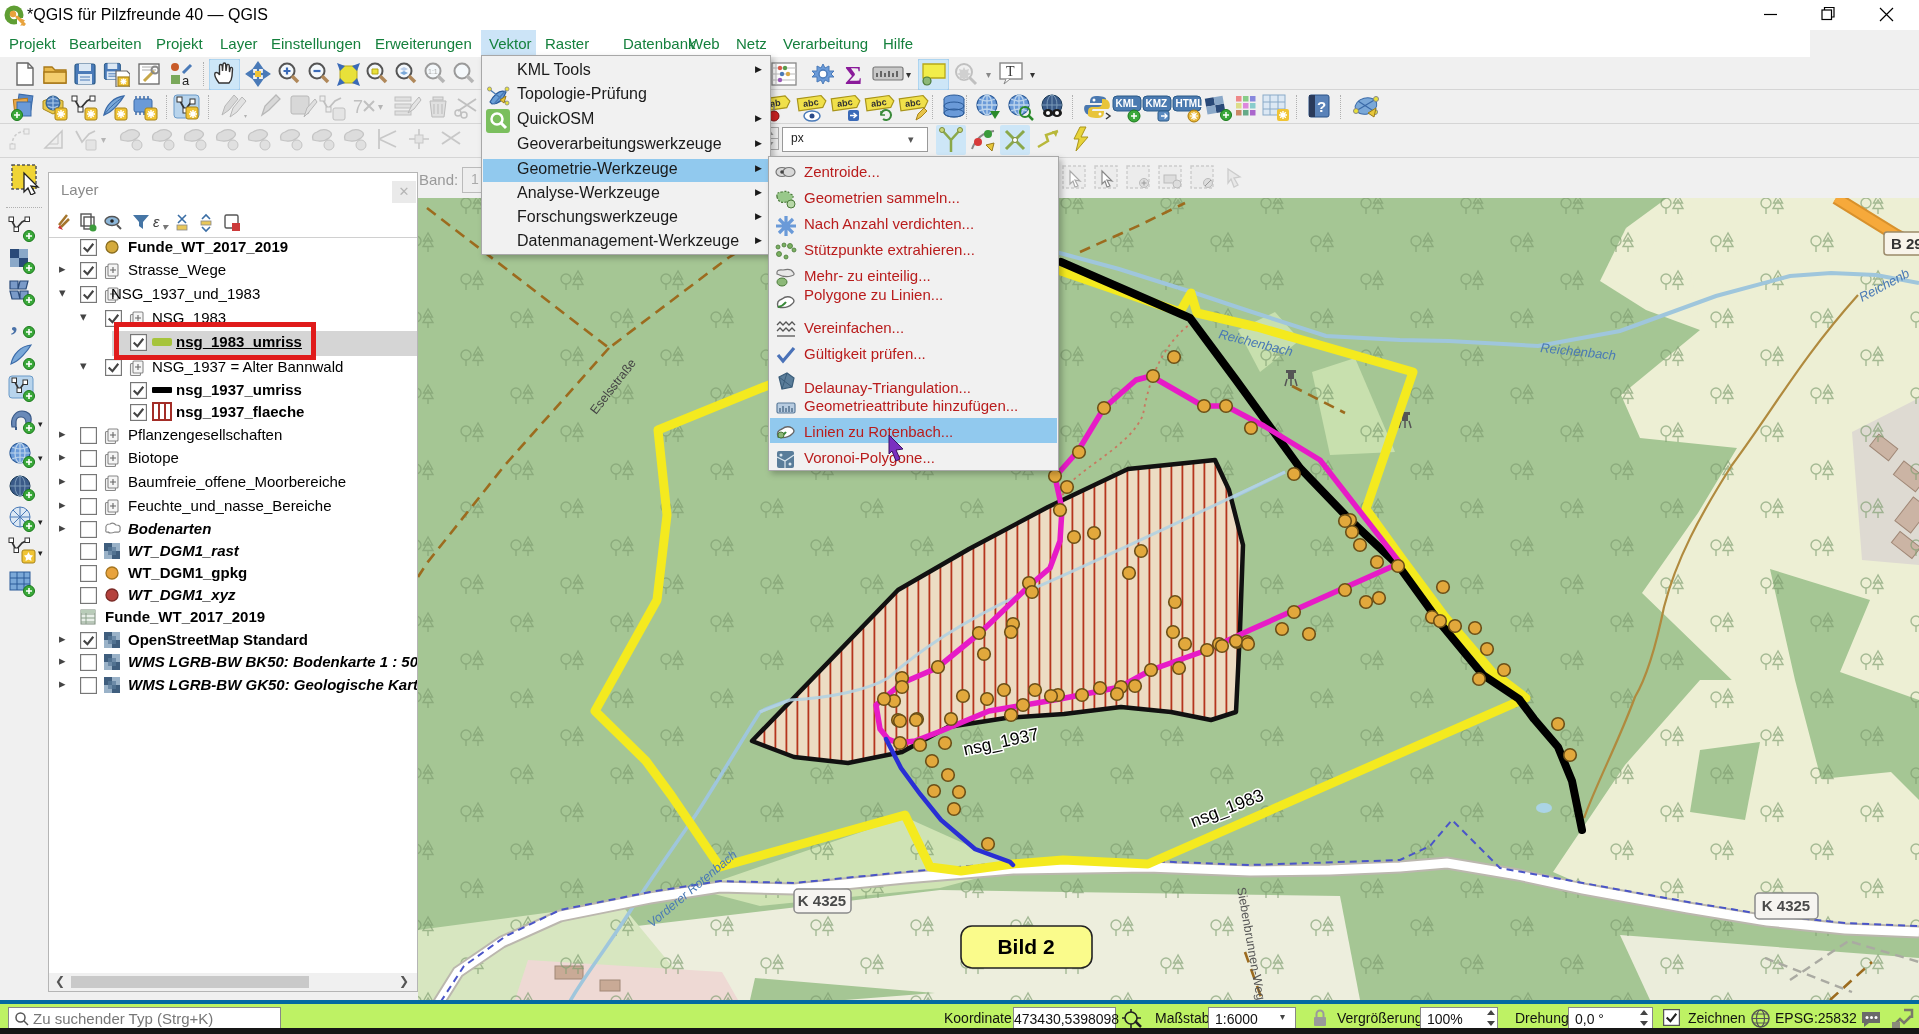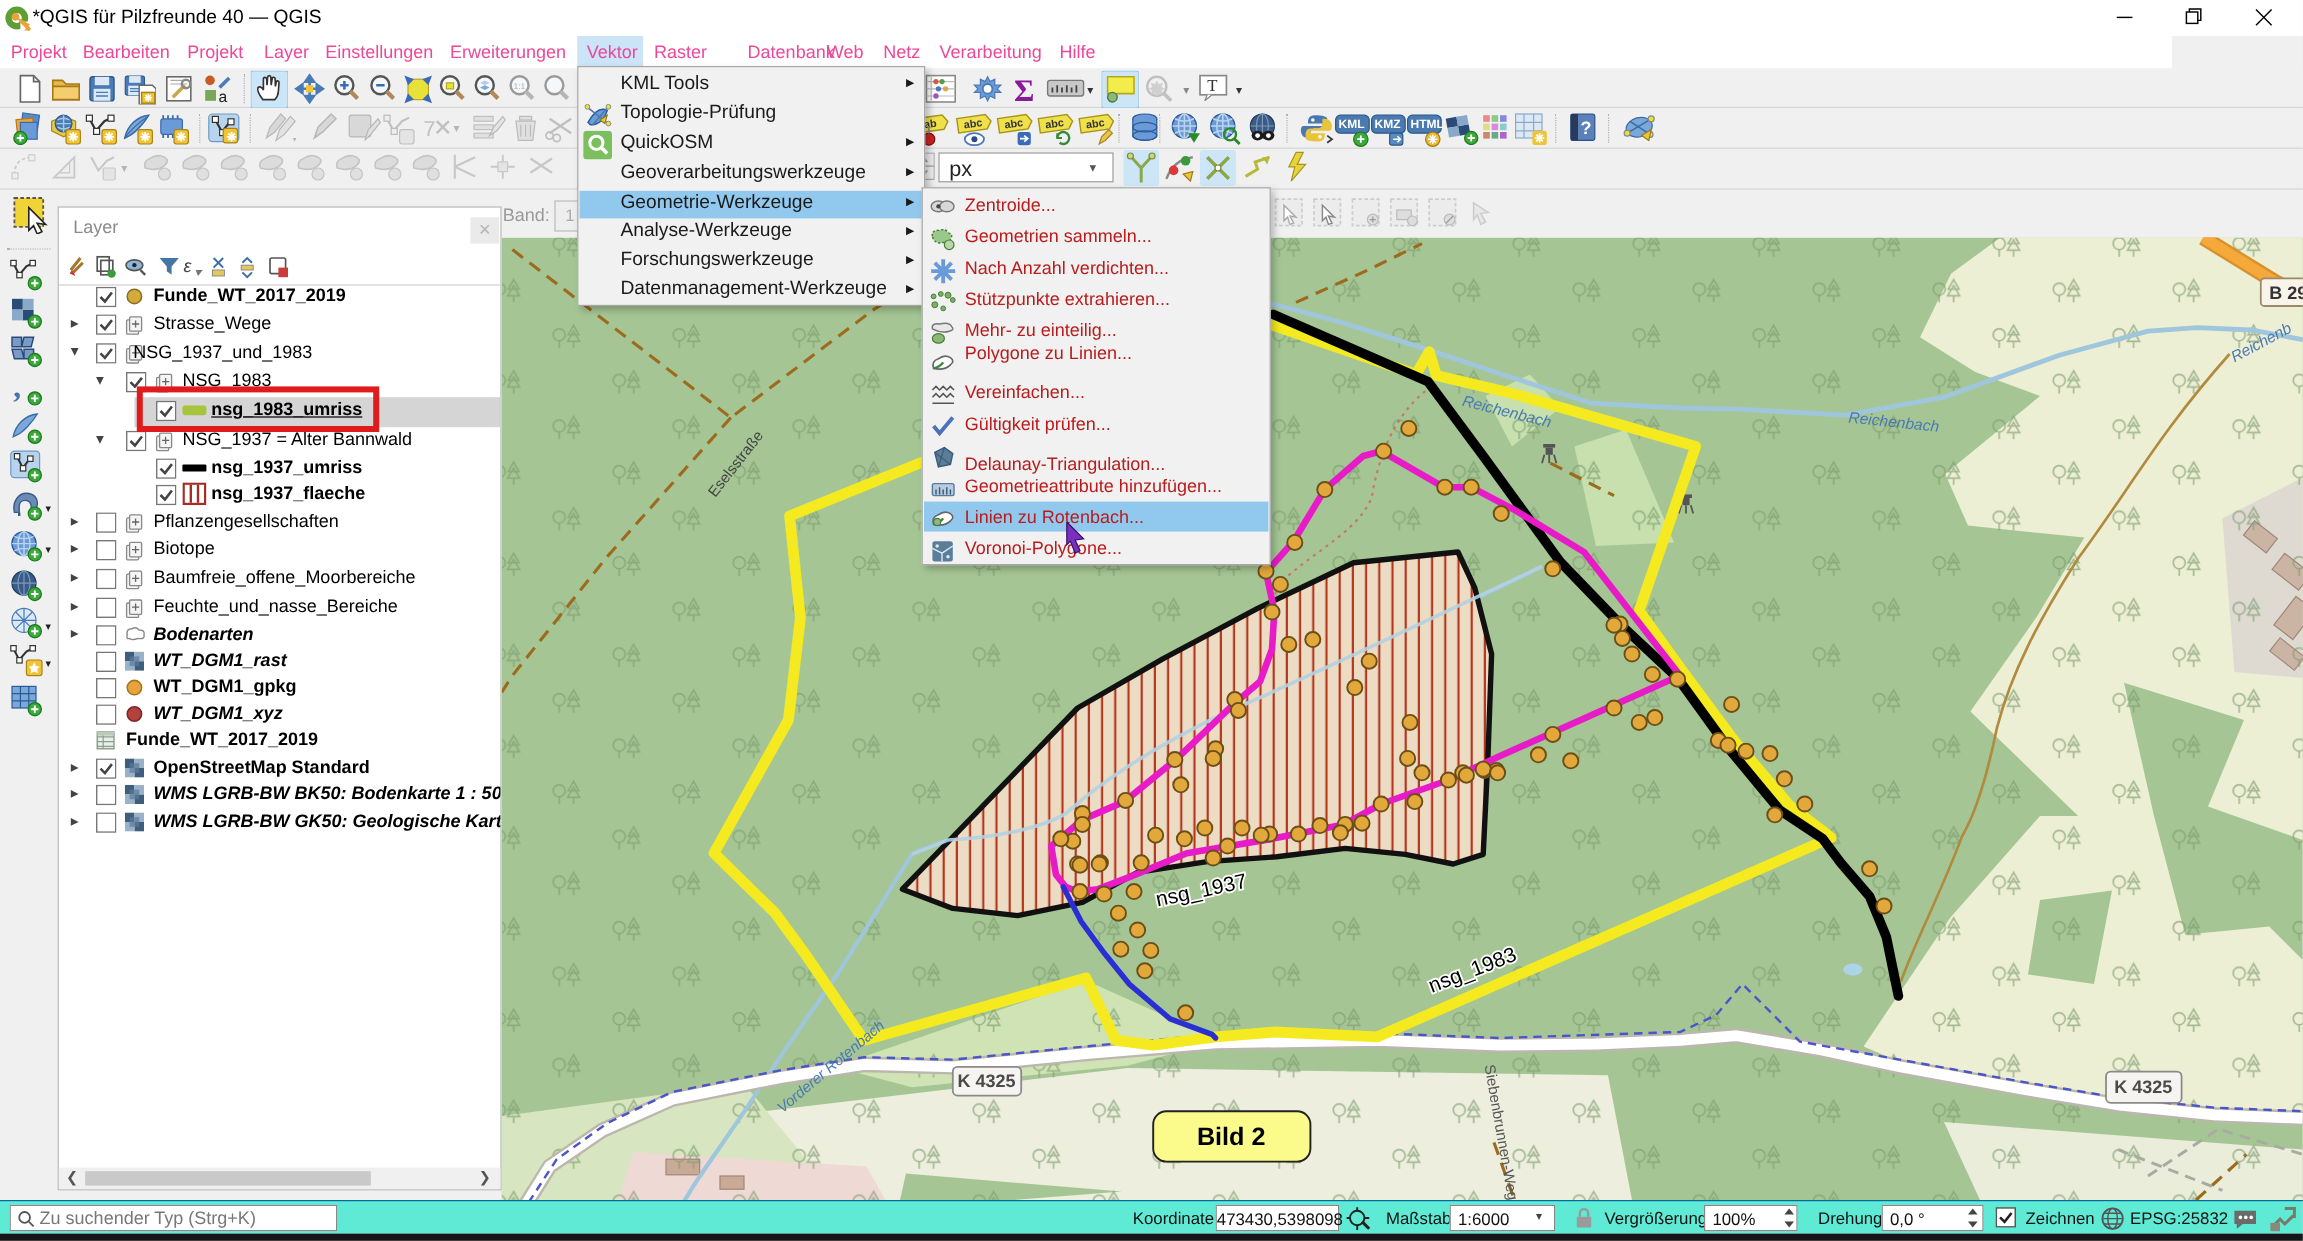--- a/index.html
+++ b/index.html
@@ -1,24 +1,24 @@
 <!DOCTYPE html>
 <html><head>
 <meta charset="utf-8">
 <style>
 * { margin:0; padding:0; box-sizing:border-box; }
 html,body { width:1919px; height:1034px; overflow:hidden; font-family:"Liberation Sans",sans-serif; background:#f0f0f0; }
 .abs { position:absolute; }
 #titlebar { position:absolute; left:0; top:0; width:1919px; height:30px; background:#ffffff; }
 #title { position:absolute; left:27px; top:6px; font-size:16px; color:#000; }
-#menubar { position:absolute; left:0; top:30px; width:1810px; height:27px; background:#ffffff; font-size:15px; color:#ec4899; }
+#menubar { position:absolute; left:0; top:30px; width:1810px; height:27px; background:#ffffff; font-size:15px; color:#15803d; }
 #menubar span { position:absolute; top:5px; }
 #tbars { position:absolute; left:0; top:57px; width:1919px; height:141px; background:#f0f0f0; }
 .tline { position:absolute; left:0; width:1919px; height:1px; background:#d5d5d5; }
-#statusbar { position:absolute; left:0; top:1000px; width:1919px; height:28px; background:#5eead4; border-top:1px solid #0369a1; font-size:14px; color:#111; }
+#statusbar { position:absolute; left:0; top:1000px; width:1919px; height:28px; background:#bef264; border-top:4px solid #0369a1; font-size:14px; color:#111; }
 #bottomstrip { position:absolute; left:0; top:1028px; width:1919px; height:6px; background:#161616; }
 #layerpanel { position:absolute; left:48px; top:172px; width:370px; height:820px; background:#ffffff; border:1px solid #b5b5b5; }
 #vmenu { position:absolute; left:481px; top:55px; width:290px; height:200px; background:#f1f1f1; border:1px solid #a8a8a8; box-shadow:3px 3px 6px rgba(0,0,0,0.25); }
 #smenu { position:absolute; left:768px; top:156px; width:291px; height:315px; background:#f1f1f1; border:1px solid #a8a8a8; box-shadow:3px 3px 6px rgba(0,0,0,0.25); }
 .mi { position:absolute; left:35px; font-size:16px; color:#1a1a1a; }
 .mi2 { position:absolute; left:35px; font-size:15px; color:#b91c1c; }
 .arr { position:absolute; font-size:9px; color:#1a1a1a; }
 </style>
 </head>
 <body>
@@ -459,21 +459,21 @@
       </svg>
       <svg class="abs" style="left:438px;top:69px" width="27" height="27" viewBox="0 0 27 27">
         <path d="M4 6 L22 18 M22 6 L4 18" stroke="#c8c8c8" stroke-width="2"></path>
       </svg>
       <svg class="abs" style="left:762px;top:70px" width="17" height="24" viewBox="0 0 17 24">
         <rect x="0.5" y="0.5" width="16" height="11" fill="#eee" stroke="#aaa"></rect>
         <rect x="0.5" y="11.5" width="16" height="11" fill="#eee" stroke="#aaa"></rect>
         <path d="M8.5 4 L11.5 8 H5.5 Z" fill="#999"></path>
         <path d="M8.5 19 L5.5 15 H11.5 Z" fill="#999"></path>
       </svg>
-      <div class="abs" style="left:782px;top:70px;width:146px;height:25px;background:#fff;border:1px solid #999;font-size:18px;color:#222;padding:3px 0 0 8px">px</div>
+      <div class="abs" style="left:782px;top:70px;width:146px;height:25px;background:#fff;border:1px solid #999;font-size:12px;color:#222;padding:3px 0 0 8px">px</div>
       <div class="abs" style="left:908px;top:76px;font-size:11px;color:#555">▾</div>
       <svg class="abs" style="left:936px;top:68px" width="30" height="30" viewBox="0 0 30 30">
         <rect width="30" height="30" rx="2" fill="#cde6f7"></rect>
         <path d="M15 27 V15 L6 5 M15 15 L24 5" stroke="#8aa84a" stroke-width="2.5" fill="none"></path>
         <circle cx="6" cy="5" r="2.5" fill="#c8d87a" stroke="#7a8a3a"></circle>
         <circle cx="24" cy="5" r="2.5" fill="#c8d87a" stroke="#7a8a3a"></circle>
       </svg>
       <svg class="abs" style="left:968px;top:68px" width="30" height="30" viewBox="0 0 30 30">
         <path d="M4 24 Q10 8 26 6" fill="none" stroke="#888" stroke-width="2"></path>
         <circle cx="10" cy="17" r="4" fill="#d83a3a"></circle>

